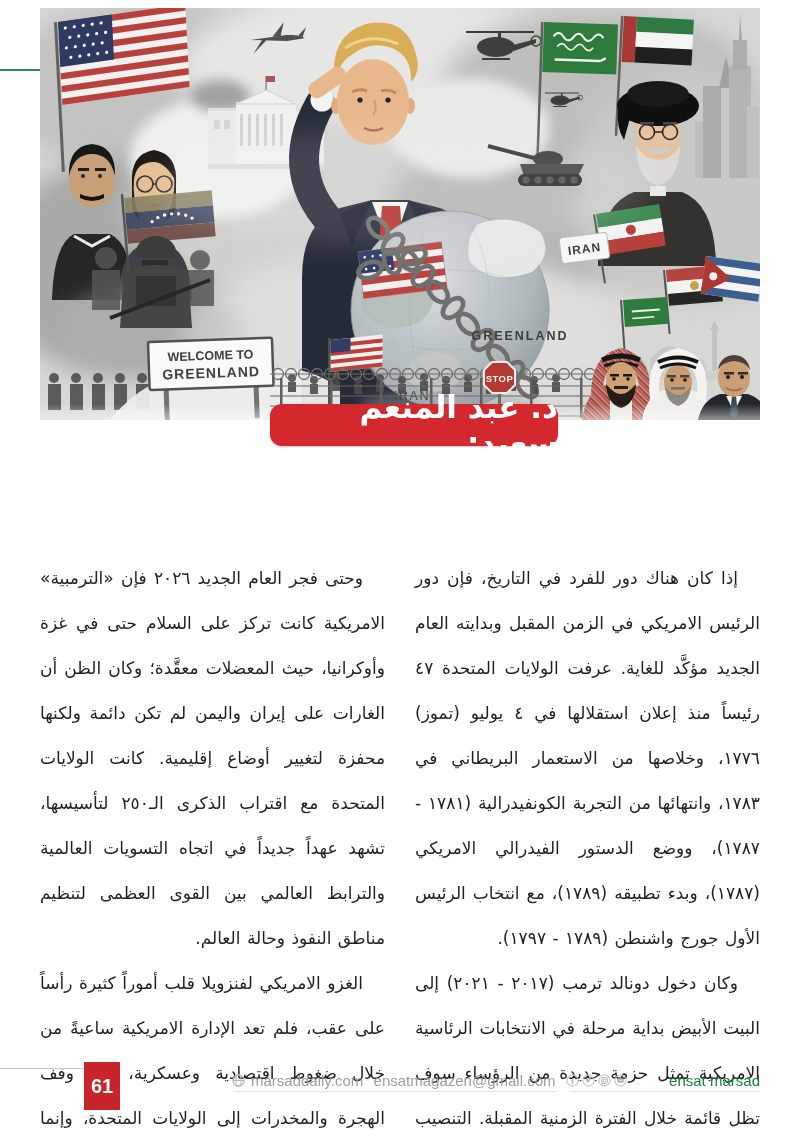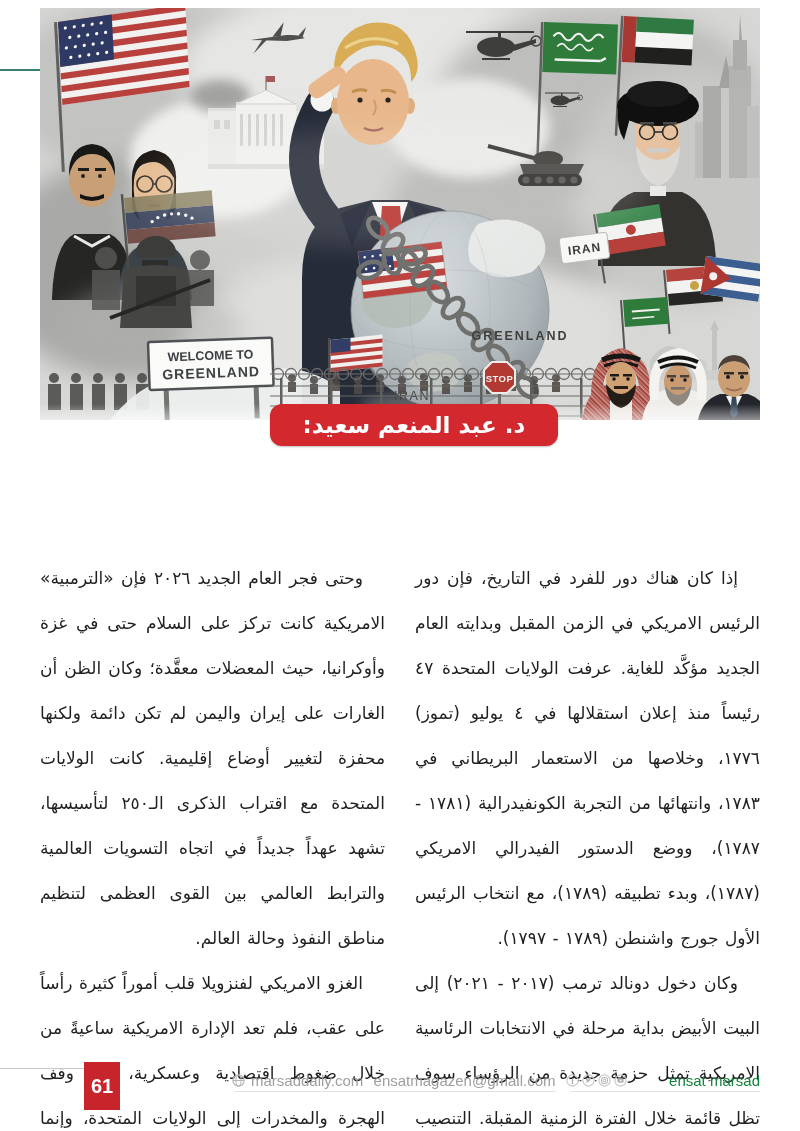--- a/index.html
+++ b/index.html
@@ -4,21 +4,21 @@
 <style>
   html,body{margin:0;padding:0;background:#ffffff;}
   .page{position:relative;width:800px;height:1131px;background:#fff;overflow:hidden;
         font-family:"DejaVu Sans",sans-serif;}
   .reg-mark{position:absolute;left:0;top:69px;width:40px;height:2px;background:#37806f;}
   .hero{position:absolute;left:40px;top:8px;width:720px;height:412px;overflow:hidden;}
   .hero svg{display:block;}
   .byline{position:absolute;left:270px;top:404px;width:288px;height:42px;background:#d2282e;
           border-radius:12px;z-index:5;display:flex;align-items:center;justify-content:center;
           box-shadow:0 1px 2px rgba(0,0,0,.25);}
-  .byline span{color:#fff;font-weight:bold;font-size:23px;direction:rtl;}
+  .byline span{color:#fff;font-weight:bold;font-size:31px;direction:rtl;}
   .titlebox{position:absolute;left:44px;top:443px;width:713px;height:105px;box-sizing:border-box;
             border:4px solid #d9232b;background:#fff;display:flex;align-items:center;justify-content:center;}
   .titlebox h1{margin:0;padding:0;direction:rtl;color:#3a5ba9;font-size:56px;font-weight:bold;
                line-height:1;letter-spacing:0;}
   .body-cols{position:absolute;left:40px;top:556px;width:720px;direction:rtl;display:flex;gap:30px;}
   .col{width:345px;}
   .col p{margin:0;direction:rtl;text-align:justify;font-size:17px;line-height:45px;color:#1f1f1f;
          text-indent:22px;word-spacing:1px;}
   .cut-line{position:absolute;left:0;top:1068px;width:84px;height:1px;background:#c9c9c7;}
   .pagenum{position:absolute;left:84px;top:1062px;width:36px;height:48px;background:#c8242b;color:#fff;

